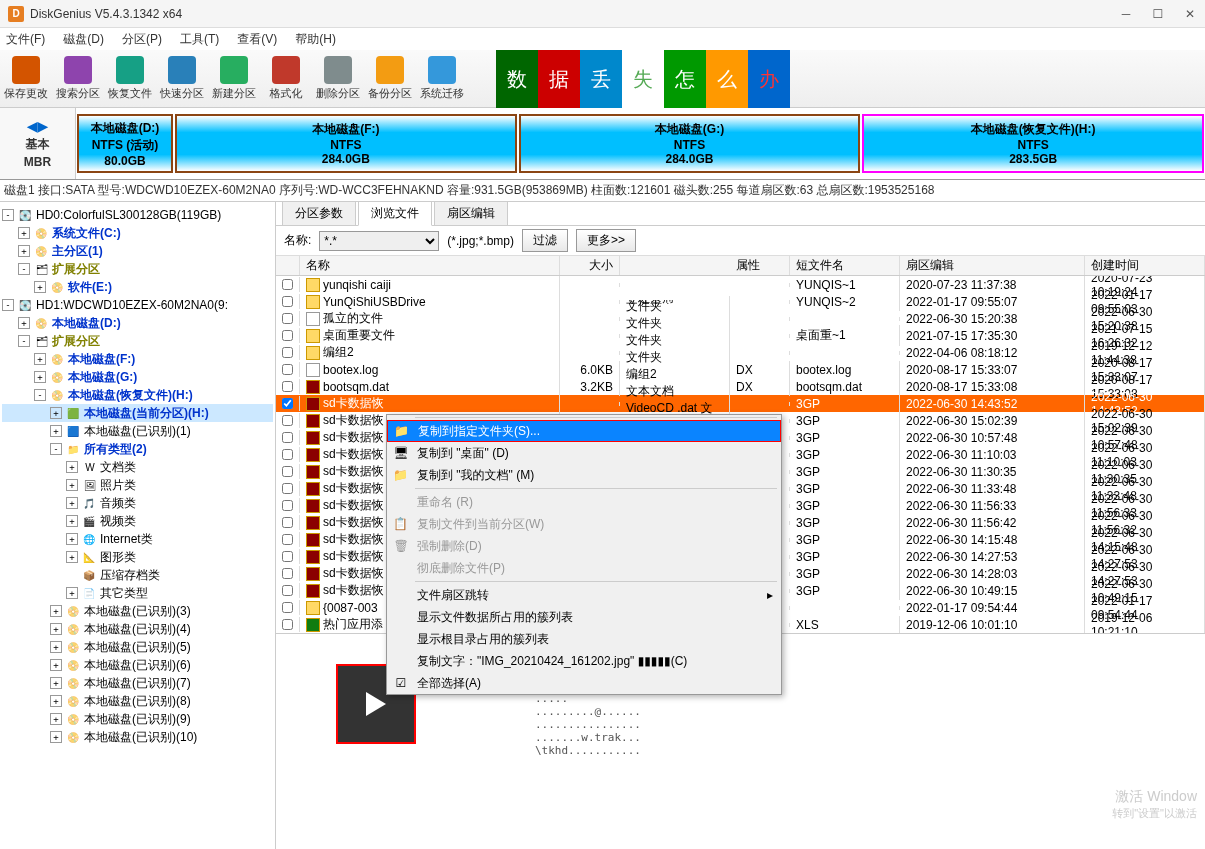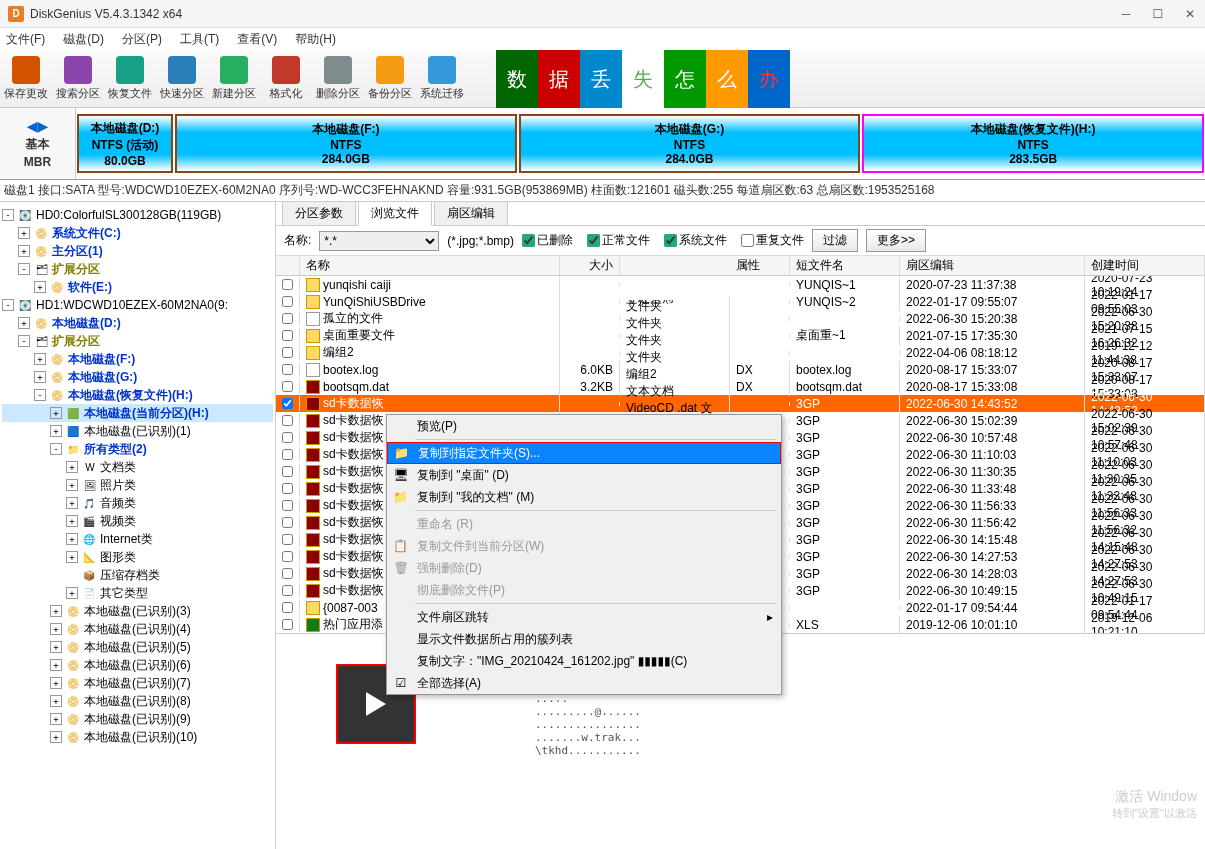--- a/index.html
+++ b/index.html
@@ -333,26 +333,20 @@
   <div class="right">
     <div class="tabs" id="tabs">
         <div class="tab">分区参数</div>
         <div class="tab active">浏览文件</div>
         <div class="tab">扇区编辑</div>
       </div>
     <div class="filter">
       <span>名称:</span>
       <select style="width:120px"><option>*.*</option></select>
       <span>(*.jpg;*.bmp)</span>
-      <span id="chks" style="display:flex;gap:14px">
-          <label class="chk"><input type="checkbox" checked="" style=""> 已删除</label>
-          <label class="chk"><input type="checkbox" checked="" style=""> 正常文件</label>
-          <label class="chk"><input type="checkbox" checked="" style=""> 系统文件</label>
-          <label class="chk"><input type="checkbox" style=""> 重复文件</label>
-        </span>
       <button class="btn">过滤</button>
       <button class="btn">更多&gt;&gt;</button>
     </div>
     <div class="filehdr" id="filehdr">
         <div class="col c0"></div>
         <div class="col c1">名称</div>
         <div class="col c2">大小</div>
         <div class="col c3">文件类型</div>
         <div class="col c4">属性</div>
         <div class="col c5">短文件名</div>
@@ -687,23 +681,20 @@
         .....
         .........@......
         ................
         .......w.trak...
         \tkhd...........</div>
     </div>
   </div>
 </div>
 
 <div class="ctxmenu" id="ctxmenu">
-    <div class="mi">
-      <span>预览(P)</span>
-    </div>
     <div class="sep"></div>
     <div class="mi hl">
       <span class="mico">📁</span>
       <span>复制到指定文件夹(S)...</span>
     </div>
     <div class="mi">
       <span class="mico">🖥</span>
       <span>复制到 "桌面" (D)</span>
     </div>
     <div class="mi">
@@ -727,20 +718,23 @@
     </div>
     <div class="sep"></div>
     <div class="mi">
       <span>文件扇区跳转</span>
       <span class="arrow">▸</span>
     </div>
     <div class="mi">
       <span>显示文件数据所占用的簇列表</span>
     </div>
     <div class="mi">
+      <span>显示根目录占用的簇列表</span>
+    </div>
+    <div class="mi">
       <span>复制文字："IMG_20210424_161202.jpg" ▮▮▮▮▮(C)</span>
     </div>
     <div class="mi">
       <span class="mico">☑</span>
       <span>全部选择(A)</span>
     </div>
   </div>
 
 <div class="watermark">
   <div>激活 Window</div>

